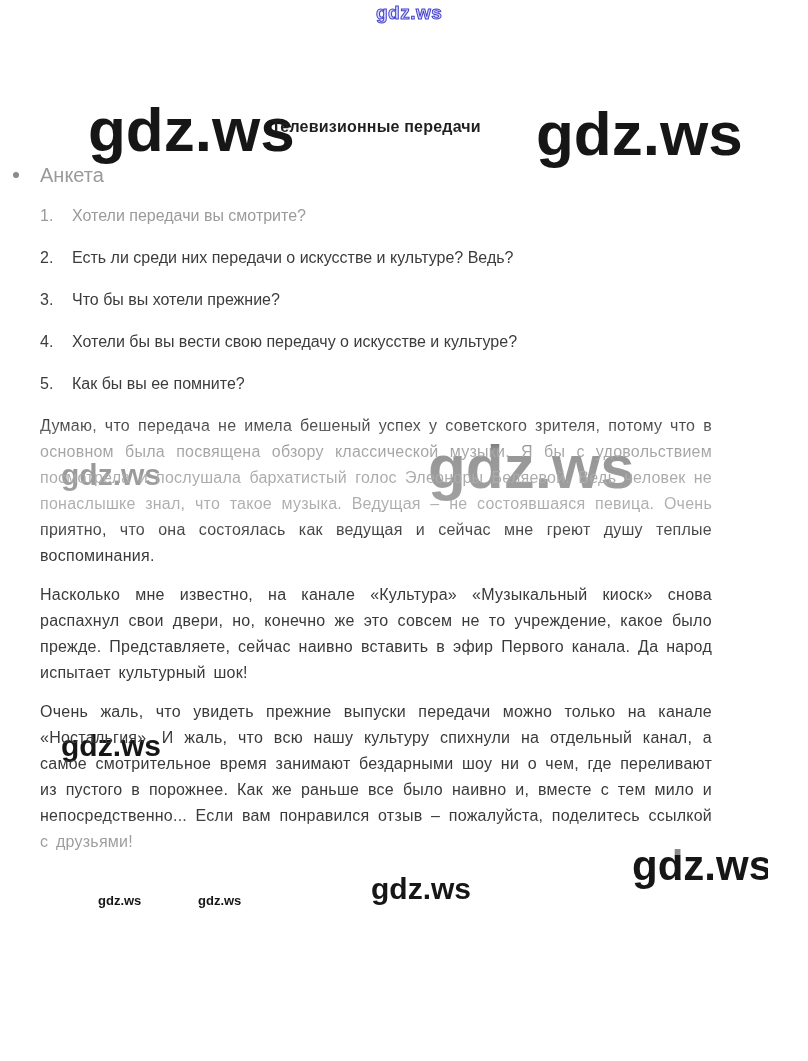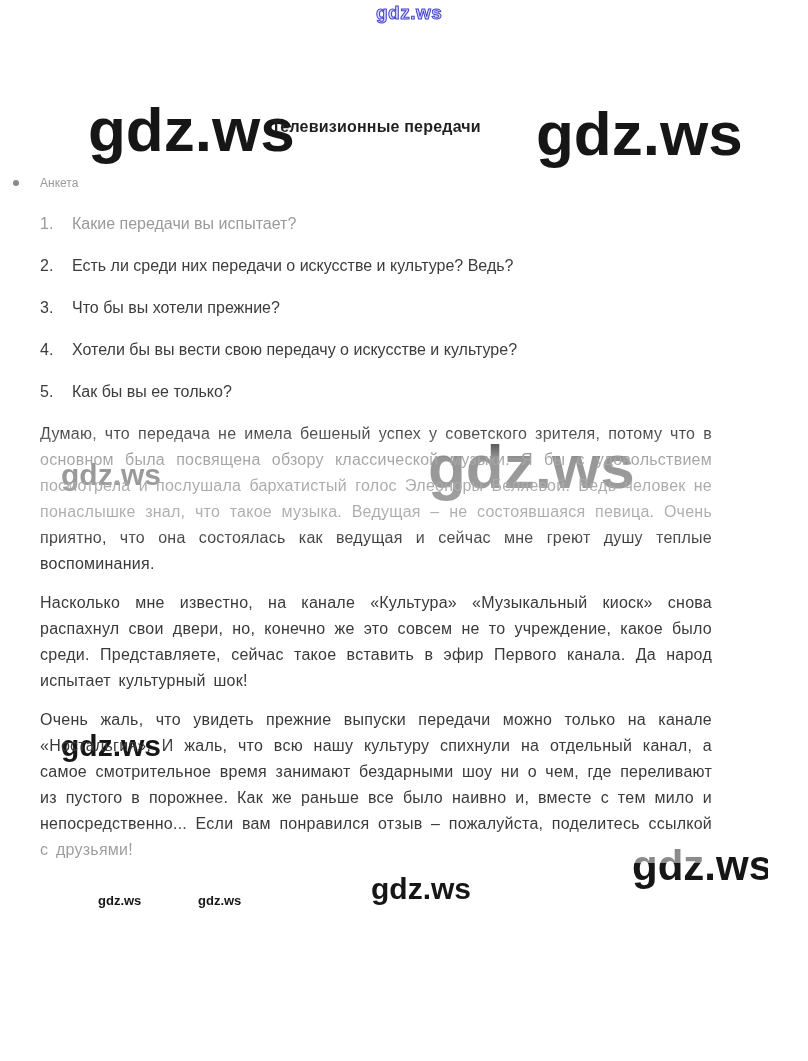--- a/index.html
+++ b/index.html
@@ -21,22 +21,22 @@
     margin:16px;
     font-size:16px;
     line-height:24px;
     font-weight:bold;
     color:#1f1f1f;
     text-align:center;
     letter-spacing:.2px;
   }
   .bullet-item{
     position:relative;
-    margin-top:31px;
-    font-size:12px;
+    margin-top:23px;
+    font-size:20px;
     line-height:26px;
   }
   .dot{
     position:absolute;
     left:-27px; top:10px;
     width:6px;height:6px;border-radius:50%;
     background:#2e2e2e;
   }
   .q-list{margin-top:15px;}
   .q-item{
@@ -133,42 +133,42 @@
     <h1 class="title">Телевизионные передачи</h1>
 
     <div class="bullet-item faded">
       <span class="dot"></span>
       <span>Анкета</span>
     </div>
 
     <div class="q-list">
       <div class="q-item faded">
         <span class="q-num">1.</span>
-        <span class="q-text">Какие передачи вы испытает?</span>
+        <span class="q-text">Хотели передачи вы смотрите?</span>
       </div>
       <div class="q-item">
         <span class="q-num">2.</span>
         <span class="q-text">Есть ли среди них передачи о искусстве и культуре? Ведь?</span>
       </div>
       <div class="q-item">
         <span class="q-num">3.</span>
         <span class="q-text">Что бы вы хотели прежние?</span>
       </div>
       <div class="q-item">
         <span class="q-num">4.</span>
         <span class="q-text">Хотели бы вы вести свою передачу о искусстве и культуре?</span>
       </div>
       <div class="q-item">
         <span class="q-num">5.</span>
-        <span class="q-text">Как бы вы ее только?</span>
+        <span class="q-text">Как бы вы ее помните?</span>
       </div>
     </div>
 
 
     <div class="para fade-mid">Думаю, что передача не имела бешеный успех у советского зрителя, потому что в основном была посвящена обзору классической музыки. Я бы с удовольствием посмотрела и послушала бархатистый голос Элеоноры Беляевой. Ведь человек не понаслышке знал, что такое музыка. Ведущая – не состоявшаяся певица. Очень приятно, что она состоялась как ведущая и сейчас мне греют душу теплые воспоминания.</div>
 
-    <div class="para">Насколько мне известно, на канале «Культура» «Музыкальный киоск» снова распахнул свои двери, но, конечно же это совсем не то учреждение, какое было среди. Представляете, сейчас такое вставить в эфир Первого канала. Да народ испытает культурный шок!</div>
+    <div class="para">Насколько мне известно, на канале «Культура» «Музыкальный киоск» снова распахнул свои двери, но, конечно же это совсем не то учреждение, какое было прежде. Представляете, сейчас наивно вставить в эфир Первого канала. Да народ испытает культурный шок!</div>
 
     <div class="para fade-bottom">Очень жаль, что увидеть прежние выпуски передачи можно только на канале «Ностальгия». И жаль, что всю нашу культуру спихнули на отдельный канал, а самое смотрительное время занимают бездарными шоу ни о чем, где переливают из пустого в порожнее. Как же раньше все было наивно и, вместе с тем мило и непосредственно... Если вам понравился отзыв – пожалуйста, поделитесь ссылкой с друзьями!</div>
 
 
   </div>
 </div>
 
 </body></html>

